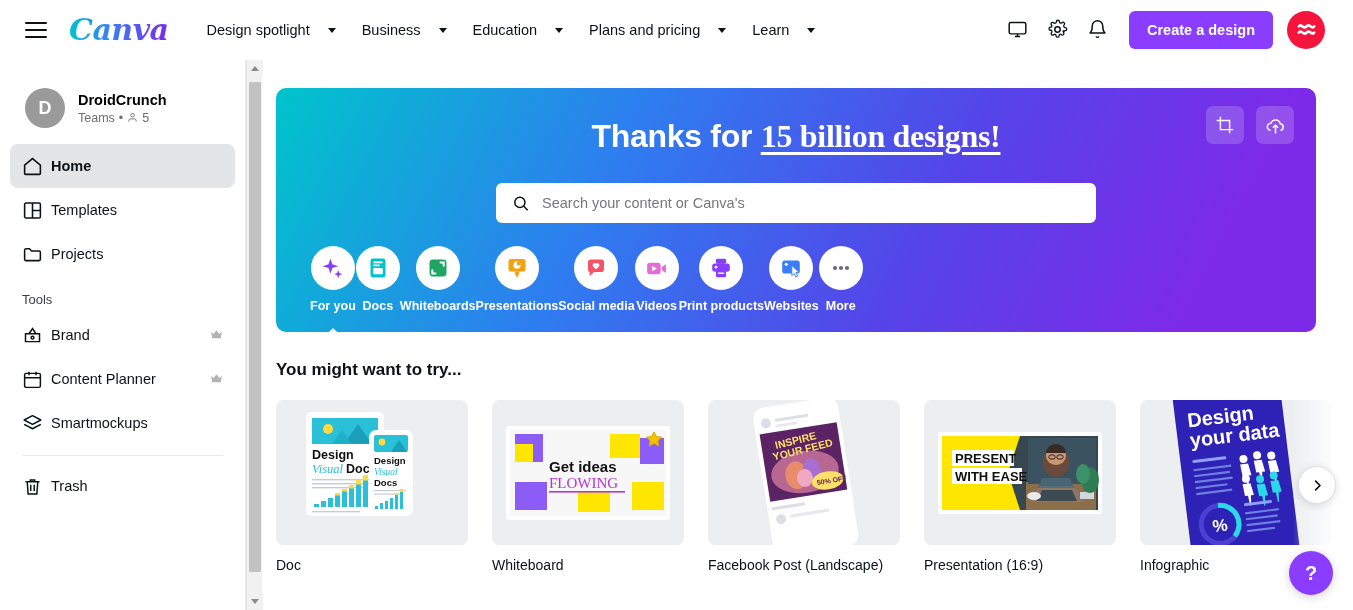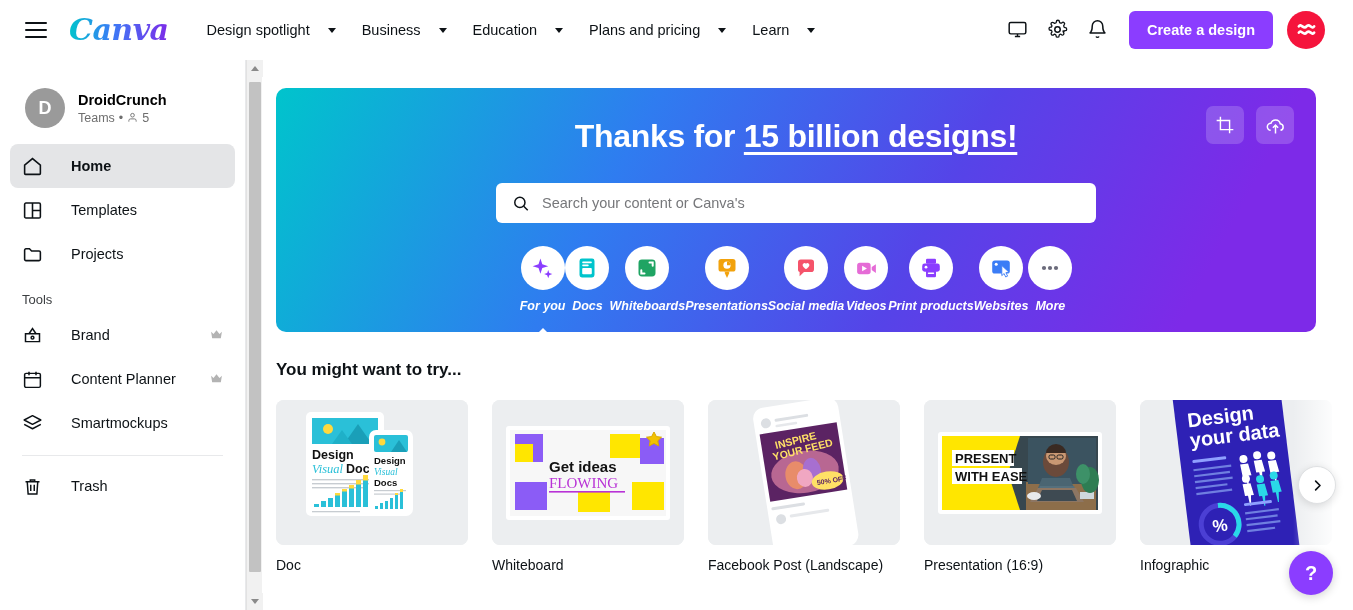--- a/index.html
+++ b/index.html
@@ -71,21 +71,21 @@
   .team-avatar {
     width: 40px; height: 40px; border-radius: 50%; background: #9a9a9a;
     color: #fff; font-size: 18px; font-weight: 600;
     display: flex; align-items: center; justify-content: center; flex: 0 0 auto;
   }
   .team-name { font-size: 14.5px; font-weight: 700; color: #000000; line-height: 1.35; }
   .team-sub { font-size: 12.5px; color: #6e6e6e; display: flex; align-items: center; gap: 4px; }
 
   .navlist { margin-top: 16px; padding: 0 10px; }
   .navrow {
-    display: flex; align-items: center; gap: 28px; height: 44px;
+    display: flex; align-items: center; gap: 8px; height: 44px;
     padding: 0 12px; border-radius: 8px; cursor: pointer; position: relative;
   }
   .navrow.active { background: #e4e5e7; }
   .navrow .lbl { font-size: 14.5px; color: #0d1216; }
   .navrow.active .lbl { font-weight: 700; }
   .crown { margin-left: auto; }
 
   .tools-label {
     font-size: 13px; color: #3c3f42; font-weight: 400;
     padding: 16px 0 6px 22px;
@@ -125,36 +125,36 @@
   .hero-act {
     width: 38px; height: 38px; border-radius: 7px;
     background: rgba(255,255,255,0.18);
     display: flex; align-items: center; justify-content: center; cursor: pointer;
   }
 
   .hero-title {
     text-align: center; color: #fff; font-size: 32px; font-weight: 700;
     margin-top: 30px; letter-spacing: -0.3px;
   }
-  .hero-title u { text-decoration: underline; text-underline-offset: 5px; text-decoration-thickness: 2.5px; }
+  .hero-title u { text-decoration: underline; text-underline-offset: 5px; text-decoration-thickness: 2.5px; font-family: Liberation Serif, serif; }
 
   .searchbar {
     position: absolute; top: 95px; left: 50%; transform: translateX(-50%);
     width: 600px; height: 40px; background: #fff; border-radius: 6px;
     display: flex; align-items: center; padding: 0 16px; gap: 12px; cursor: text;
   }
   .searchbar input {
     border: none; outline: none; font-size: 14.5px; color: #0d1216;
     width: 100%; font-family: "Liberation Sans", sans-serif; background: transparent;
   }
   .searchbar input::placeholder { color: #76777a; }
 
   .cats {
     position: absolute; top: 158px; left: 0; width: 100%;
-    display: flex; justify-content: center; padding: 0 34px; font-style: italic;
+    display: flex; justify-content: flex-start; padding: 0 34px;
   }
   .cat { display: flex; flex-direction: column; align-items: center; gap: 9px; cursor: pointer; position: relative; }
   .cat-circle {
     width: 44px; height: 44px; border-radius: 50%; background: #fff;
     display: flex; align-items: center; justify-content: center;
   }
   .cat-label { font-size: 12.5px; color: #fff; font-weight: 700; white-space: nowrap; }
   .cat-pointer {
     position: absolute; bottom: -26px; left: 50%; transform: translateX(-50%);
     width: 0; height: 0; border-left: 11px solid transparent;

